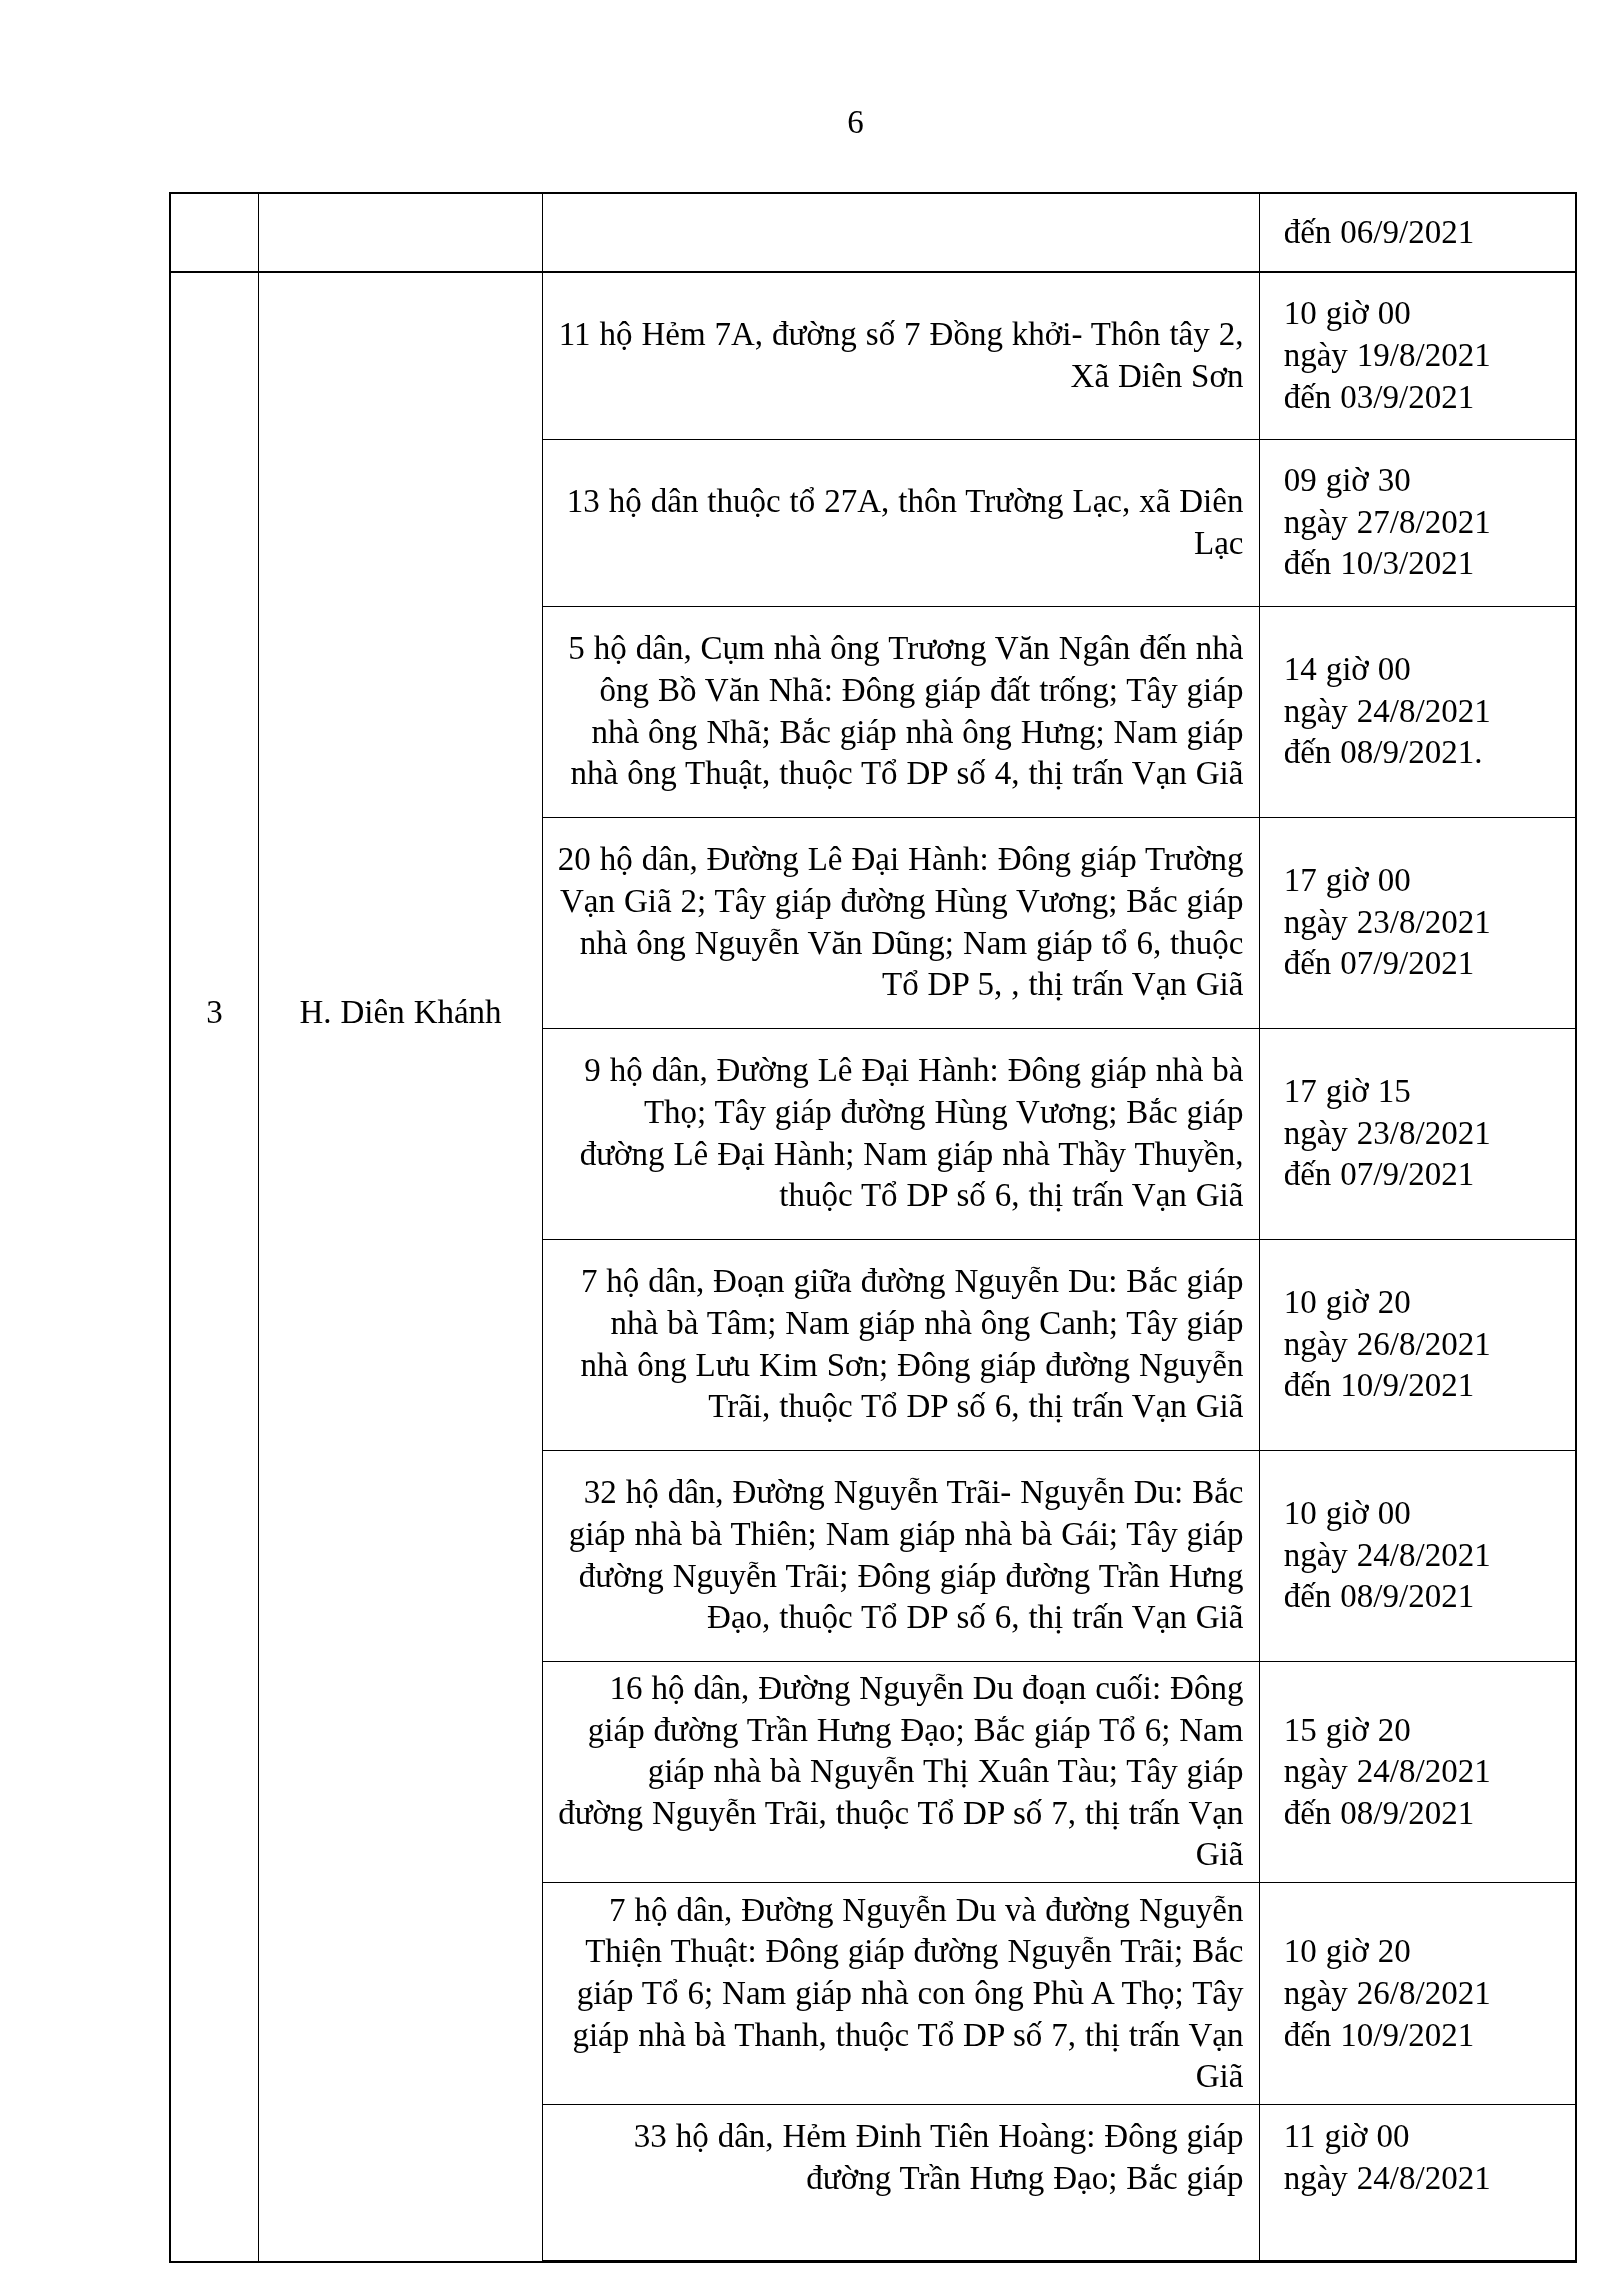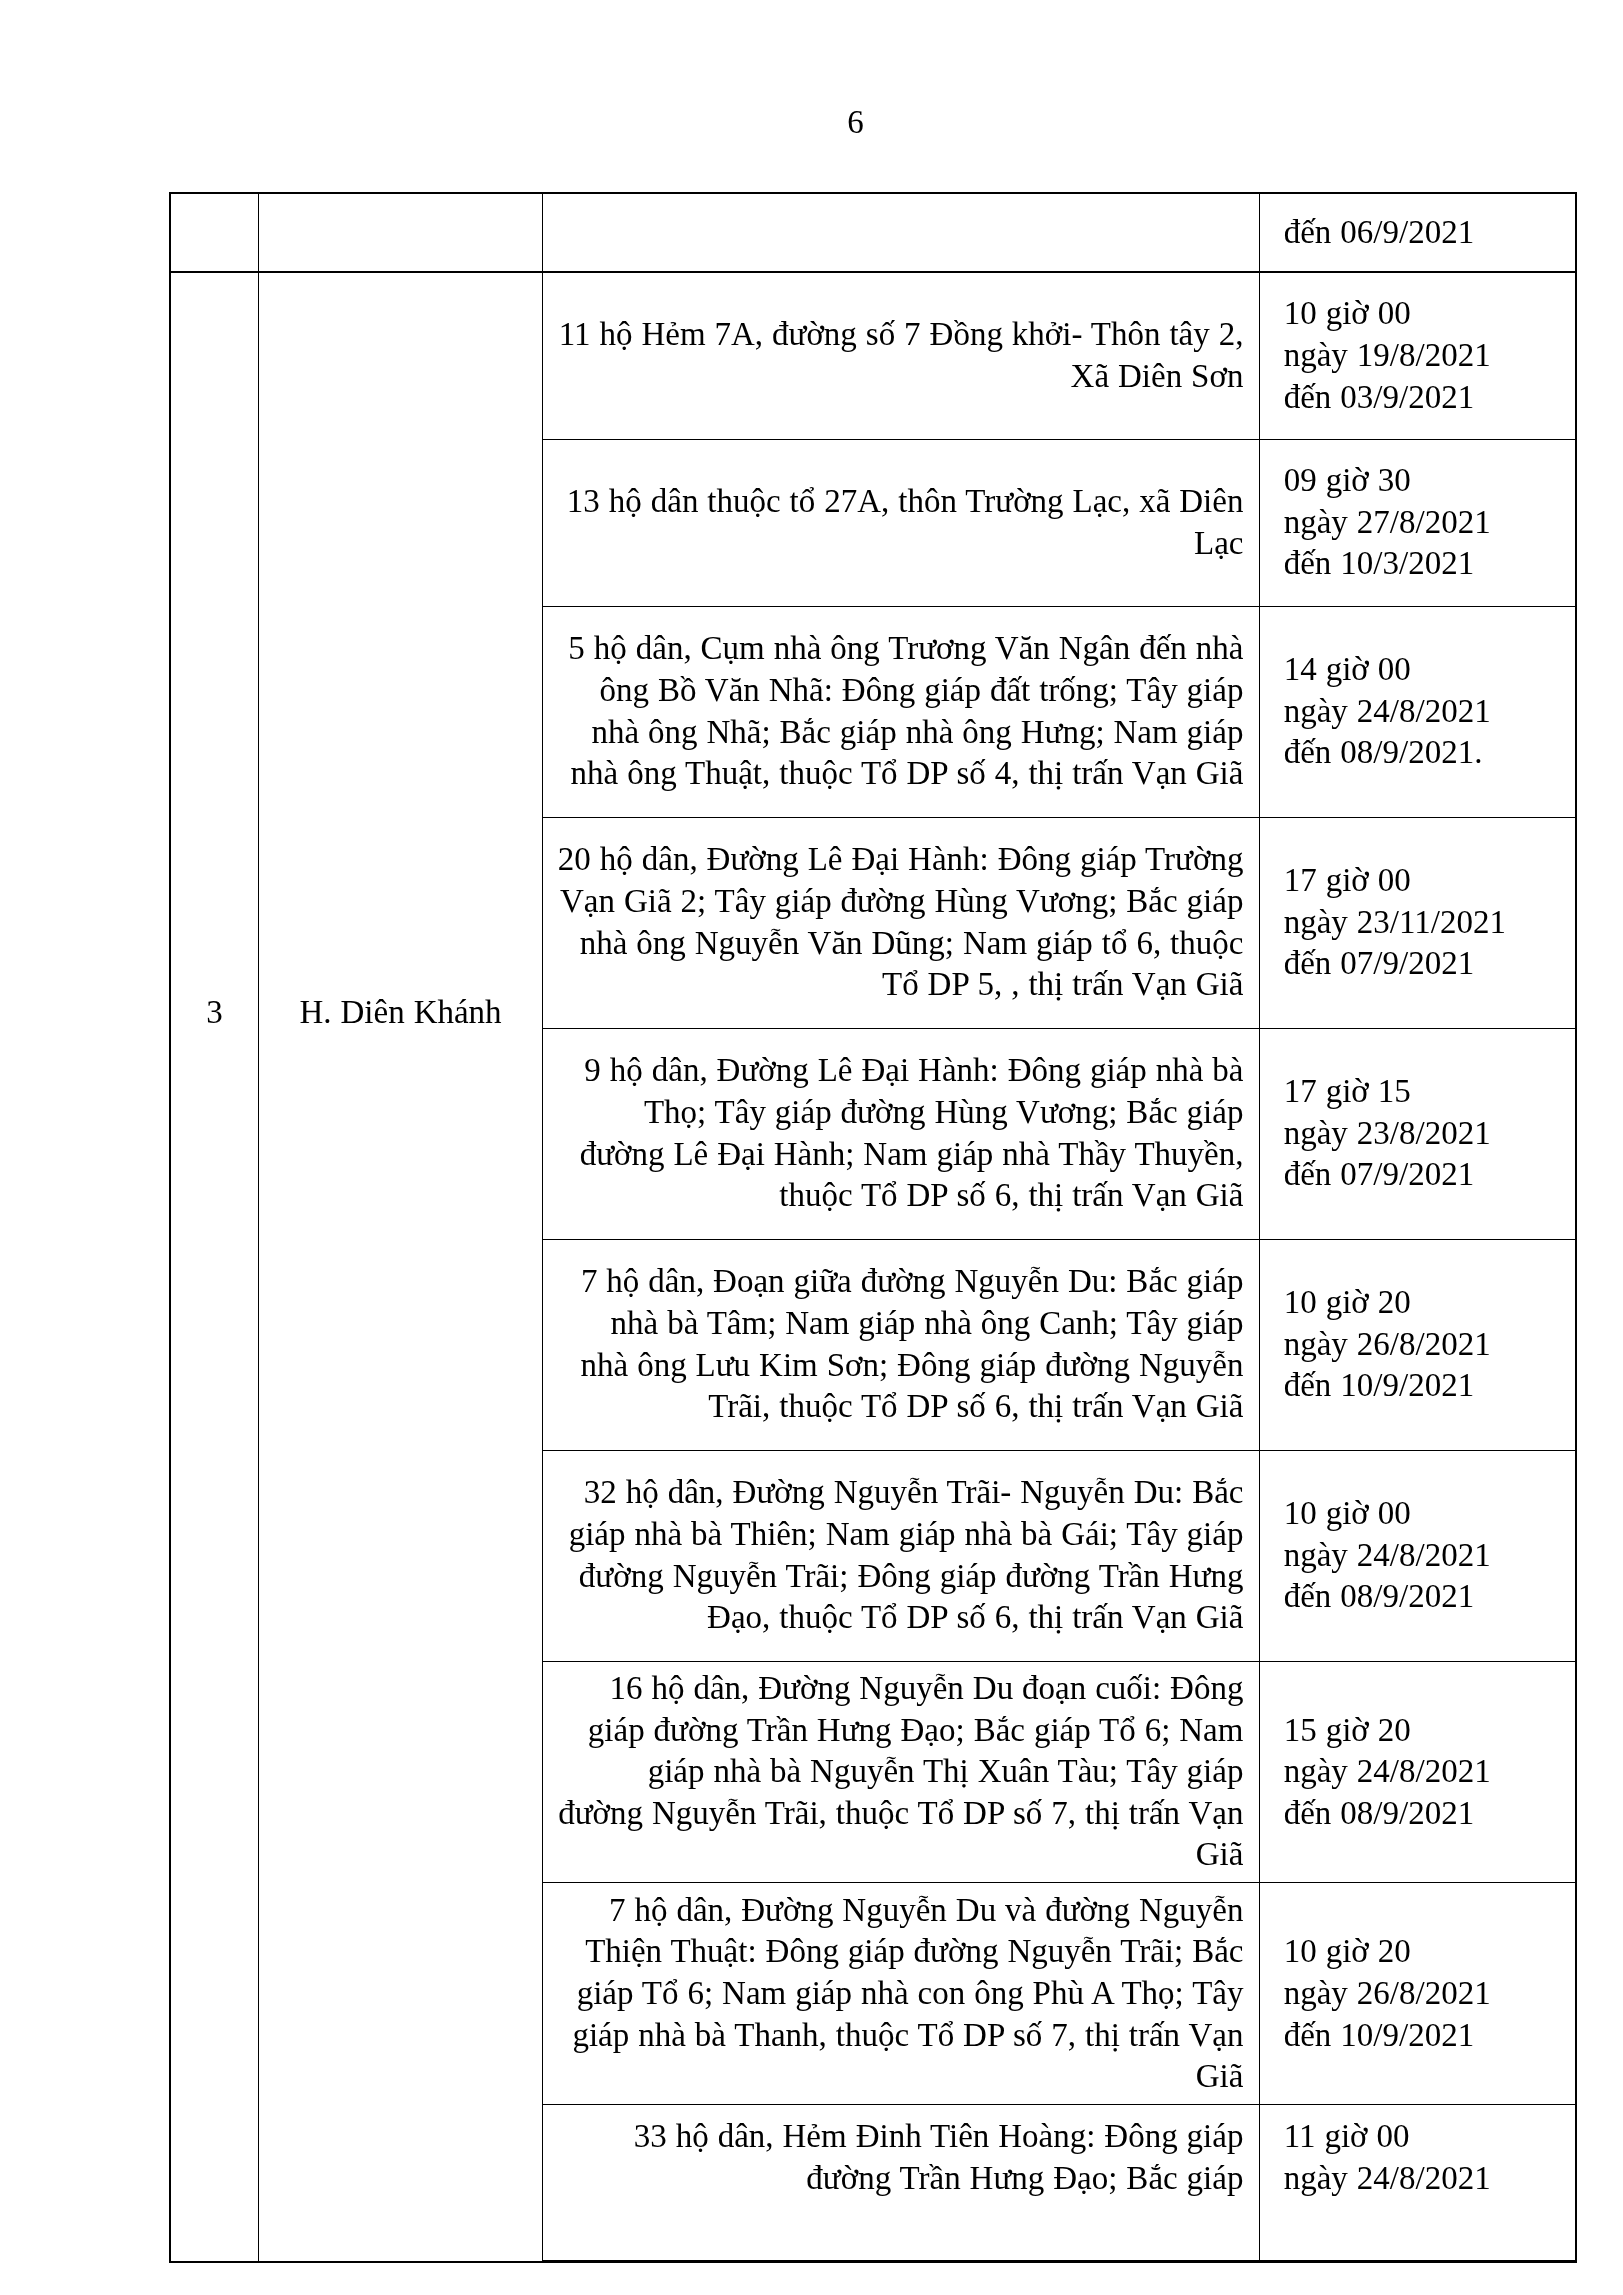--- a/index.html
+++ b/index.html
@@ -106,21 +106,21 @@
     <tr class="r-tall">
       <td class="cell-desc">5 hộ dân, Cụm nhà ông Trương Văn Ngân đến nhà ông Bồ Văn Nhã: Đông giáp đất trống; Tây giáp nhà ông Nhã; Bắc giáp nhà ông Hưng; Nam giáp nhà ông Thuật, thuộc Tổ DP số 4, thị trấn Vạn Giã</td>
       <td class="cell-time">14 giờ 00
 ngày 24/8/2021
 đến 08/9/2021.</td>
     </tr>
 
     <tr class="r-tall">
       <td class="cell-desc">20 hộ dân, Đường Lê Đại Hành: Đông giáp Trường Vạn Giã 2; Tây giáp đường Hùng Vương; Bắc giáp nhà ông Nguyễn Văn Dũng; Nam giáp tổ 6, thuộc Tổ DP 5, , thị trấn Vạn Giã</td>
       <td class="cell-time">17 giờ 00
-ngày 23/11/2021
+ngày 23/8/2021
 đến 07/9/2021</td>
     </tr>
 
     <tr class="r-tall">
       <td class="cell-desc">9 hộ dân, Đường Lê Đại Hành: Đông giáp nhà bà Thọ; Tây giáp đường Hùng Vương; Bắc giáp đường Lê Đại Hành; Nam giáp nhà Thầy Thuyền, thuộc Tổ DP số 6, thị trấn Vạn Giã</td>
       <td class="cell-time">17 giờ 15
 ngày 23/8/2021
 đến 07/9/2021</td>
     </tr>
 

